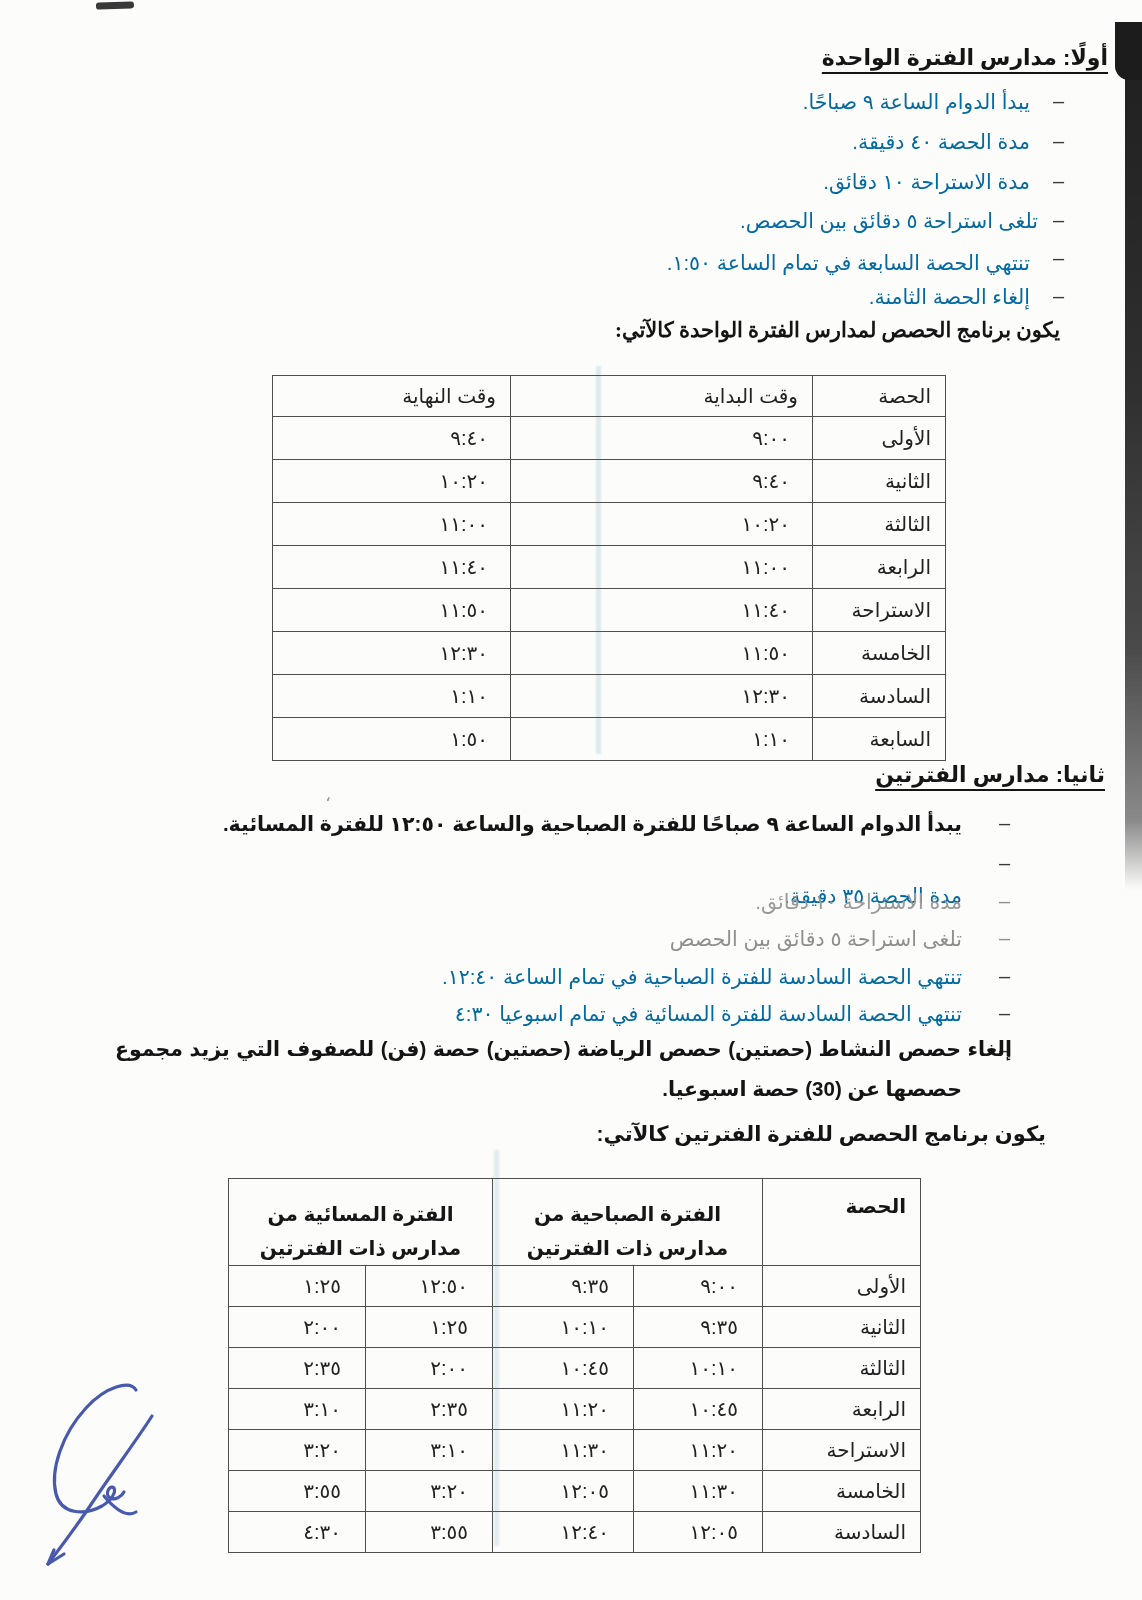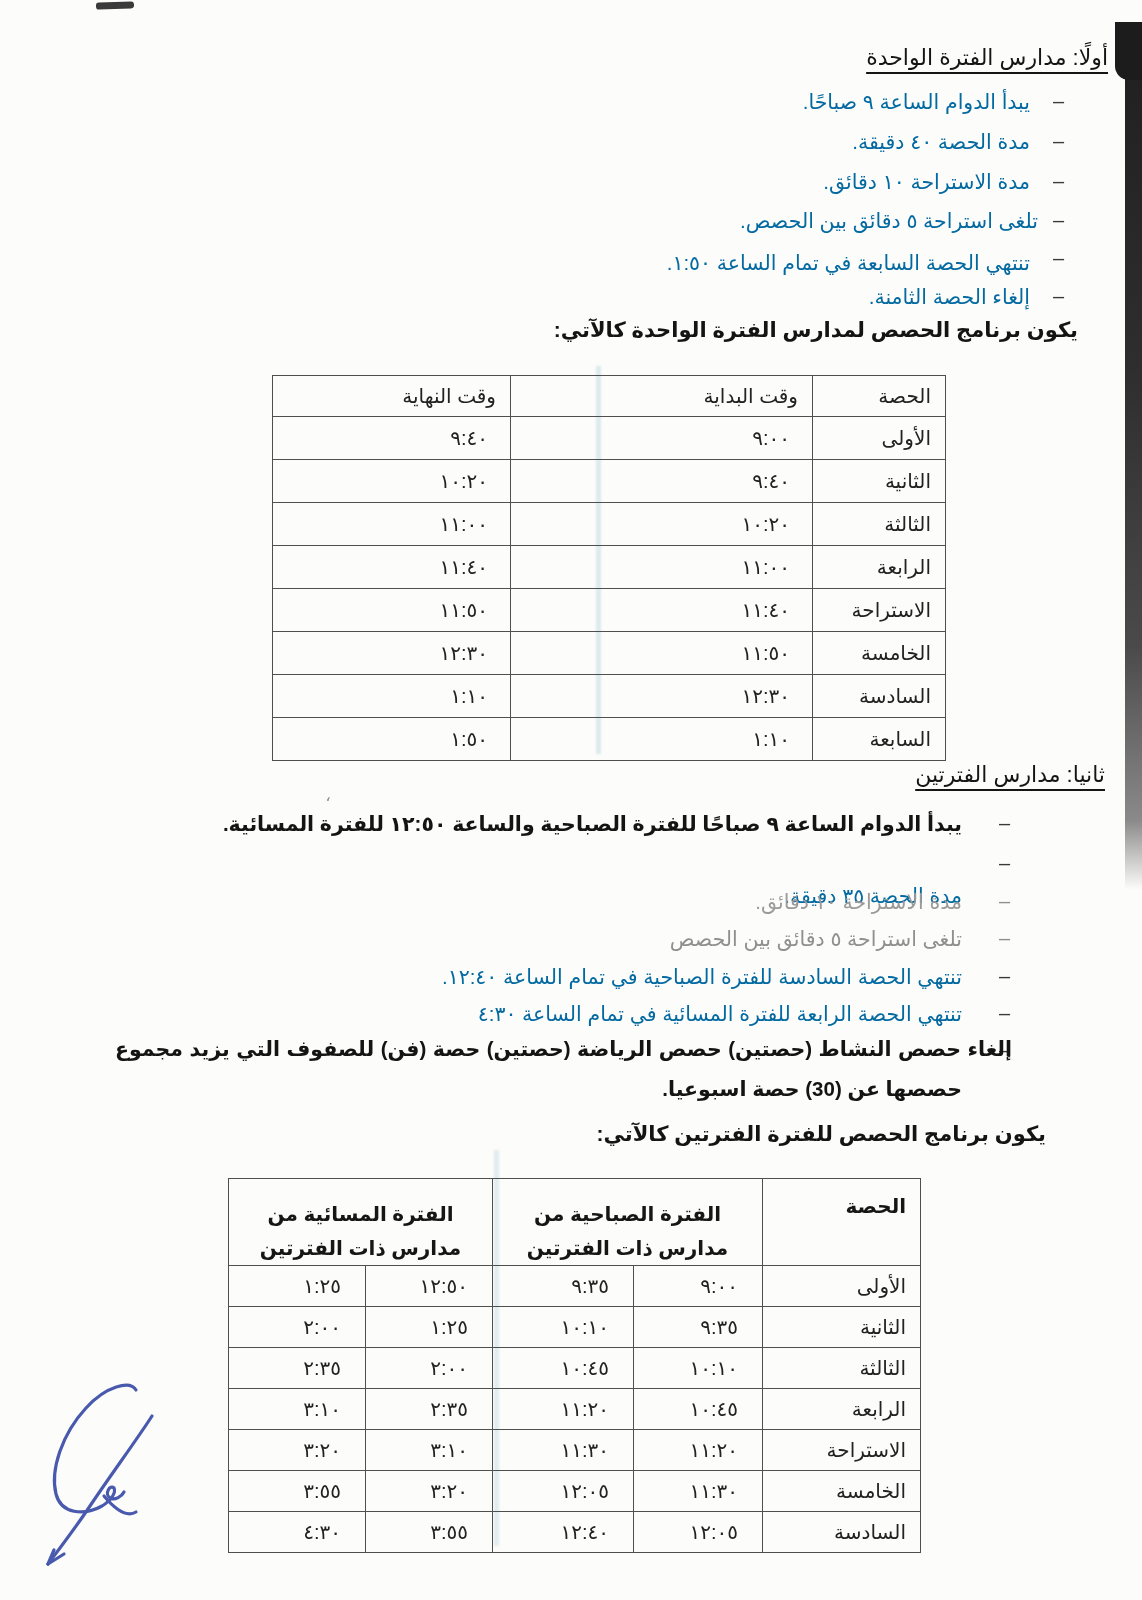--- a/index.html
+++ b/index.html
@@ -29,21 +29,21 @@
   .fold-line{position:absolute;width:5px;filter:blur(1px);}
   .fold-1{left:596px;top:366px;height:388px;background:rgba(168,204,219,0.38);}
   .fold-2{left:494px;top:1150px;height:396px;background:rgba(168,204,219,0.33);}
   .tick-artifact{
     position:absolute;left:326px;top:786px;color:#8d8d8d;font-size:16px;
     transform:rotate(8deg);direction:ltr;
   }
   
   .abs{position:absolute;white-space:nowrap;}
   .sec-title{
-    font-size:22px;font-weight:normal;color:#151515;
+    font-size:22px;font-weight:bold;color:#151515;
     text-decoration:underline;text-underline-offset:7px;text-decoration-thickness:1.5px;
   }
   .bullet-text{font-size:20.5px;line-height:28px;color:#0369a1;}
   .dash-marker{font-size:20px;color:#3a3a3a;}
   .bold{font-weight:bold;color:#141414;}
   .faded{color:#9a9a9a;}
   .semi-faded{color:#8f8f8f;}
   .intro-line{font-size:21px;font-weight:bold;color:#141414;}
   .wrap-bullet{
     position:absolute;left:115px;right:130px;
@@ -98,21 +98,21 @@
   <div class="abs dash-marker" style="top:209px;right:78px;"></div>
   <div class="abs dash-marker" style="top:209px;right:78px;">–</div>
   <div class="abs bullet-text" style="top:207px;right:104px;">تلغى استراحة ٥ دقائق بين الحصص.</div>
 
   <div class="abs dash-marker" style="top:247px;right:78px;">–</div>
   <div class="abs bullet-text" style="top:249px;right:112px;margin-left:20px;">تنتهي الحصة السابعة في تمام الساعة ١:٥٠.</div>
 
   <div class="abs dash-marker" style="top:285px;right:78px;">–</div>
   <div class="abs bullet-text" style="top:283px;right:112px;">إلغاء الحصة الثامنة.</div>
 
-  <div class="abs intro-line" style="top:318px;right:64px;">يكون برنامج الحصص لمدارس الفترة الواحدة كالآتي:</div>
+  <div class="abs intro-line" style="top:318px;right:82px;font-family:Liberation Serif, serif;">يكون برنامج الحصص لمدارس الفترة الواحدة كالآتي:</div>
 
   <table class="sched" id="table1">
     <colgroup>
         <col style="width:133px">
         <col style="width:302px">
         <col style="width:238px">
       </colgroup>
     <tbody>
         <tr>
       <th>الحصة</th>
@@ -173,21 +173,21 @@
   <div class="abs dash-marker semi-faded" style="top:890px;right:132px;">–</div>
   <div class="abs bullet-text faded" style="top:888px;right:180px;">مدة الاستراحة ١٠ دقائق.</div>
 
   <div class="abs dash-marker semi-faded" style="top:927px;right:132px;">–</div>
   <div class="abs bullet-text semi-faded" style="top:925px;right:180px;">تلغى استراحة ٥ دقائق بين الحصص</div>
 
   <div class="abs dash-marker" style="top:965px;right:132px;">–</div>
   <div class="abs bullet-text" style="top:963px;right:180px;">تنتهي الحصة السادسة للفترة الصباحية في تمام الساعة ١٢:٤٠.</div>
 
   <div class="abs dash-marker" style="top:1002px;right:132px;">–</div>
-  <div class="abs bullet-text" style="top:1000px;right:180px;">تنتهي الحصة الرابعة للفترة المسائية في تمام الساعة ٤:٣٠</div>
+  <div class="abs bullet-text" style="top:1000px;right:180px;">تنتهي الحصة السادسة للفترة المسائية في تمام اسبوعيا ٤:٣٠</div>
 
   <div class="abs dash-marker" style="top:1039px;right:132px;">–</div>
   <div class="wrap-bullet" style="top:1037px;">إلغاء حصص النشاط (حصتين) حصص الرياضة (حصتين) حصة (فن) للصفوف التي يزيد مجموع</div>
   <div class="abs bullet-text bold" style="top:1075px;right:180px;">حصصها عن (30) حصة اسبوعيا.</div>
 
   <div class="abs intro-line" style="top:1122px;right:96px;">يكون برنامج الحصص للفترة الفترتين كالآتي:</div>
 
   <table class="sched" id="table2">
     <colgroup>
       <col style="width:158px">

